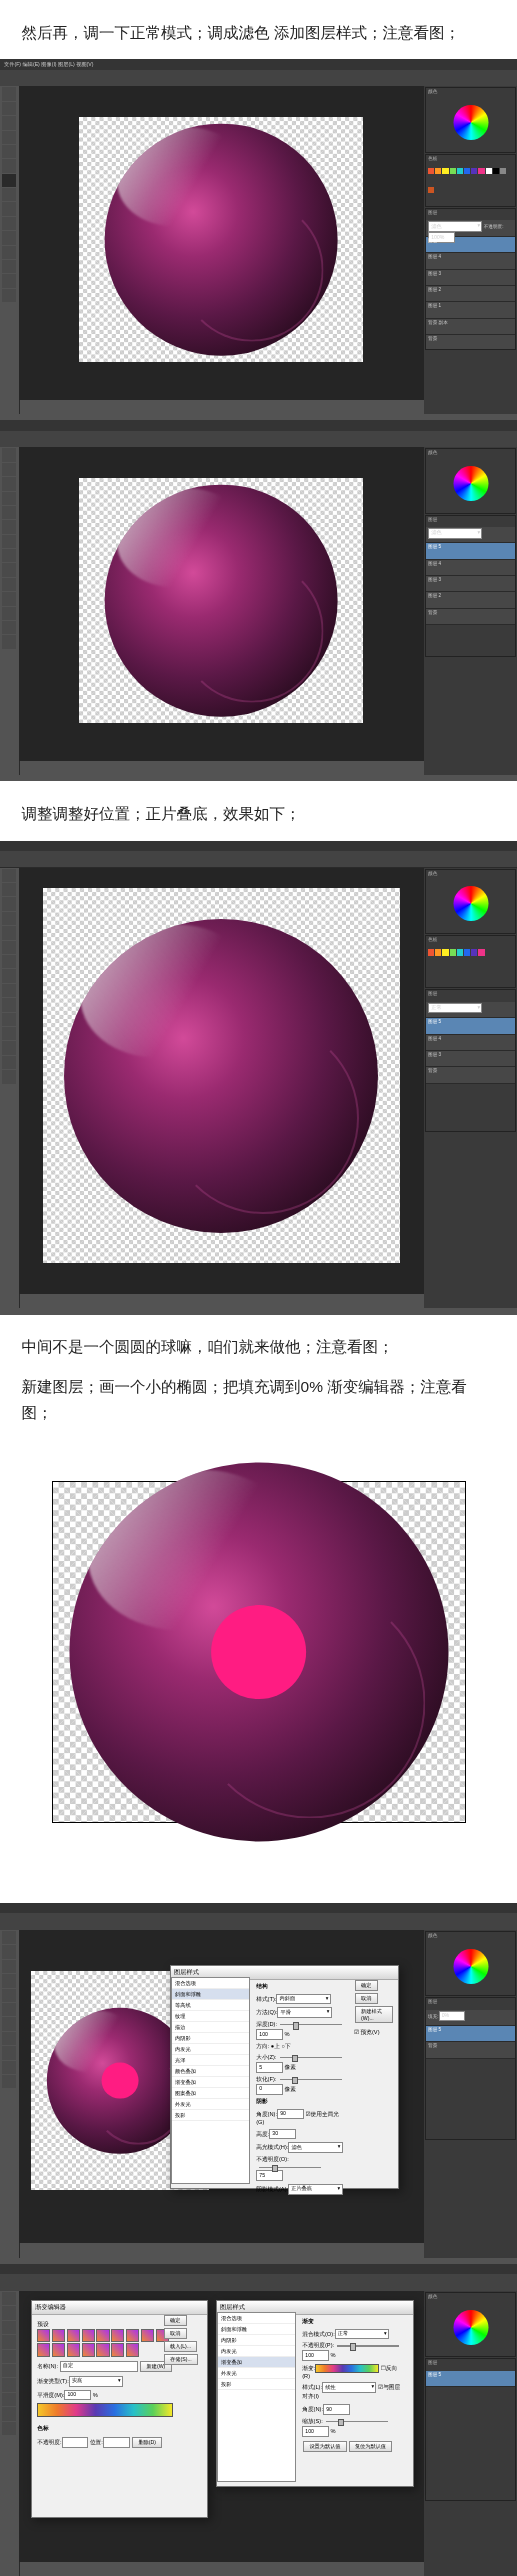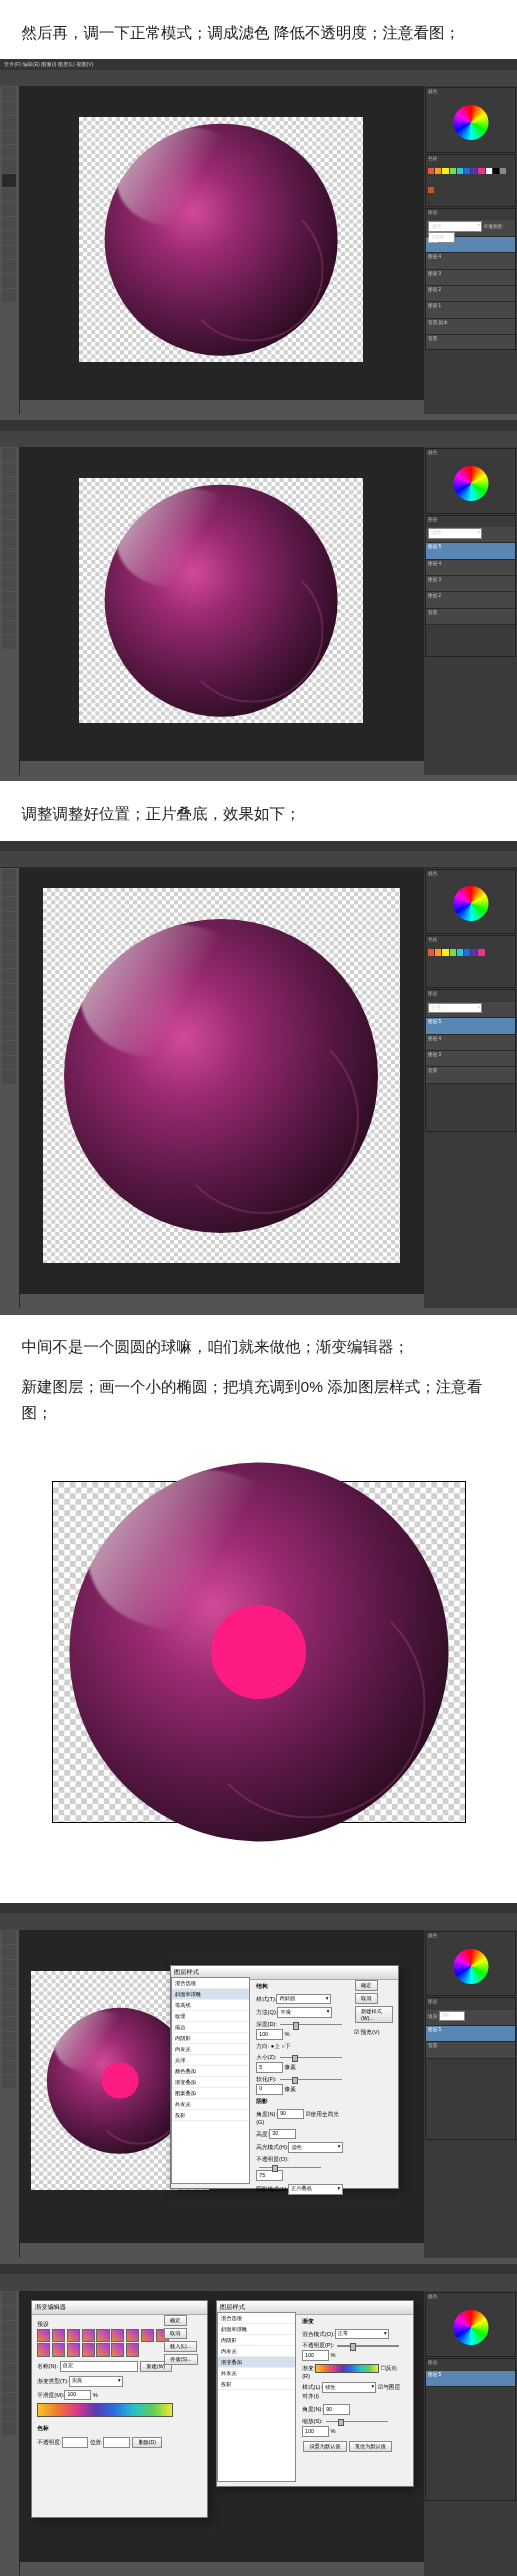--- a/index.html
+++ b/index.html
@@ -47,21 +47,21 @@
   .layers .lrow{height:13.4px;background:#474747;border-bottom:0.5px solid #2a2a2a;font-size:4.6px;color:#d0d0d0;padding:1px 2.1px}
   .layers .lrow.sel{background:#5a86b4;color:#fff}
   .swatchpanel{height:36px;padding:2.1px;display:flex;flex-wrap:wrap;gap:1px}
   .swatchpanel span{width:6.2px;height:6.2px}
   .colorwheelP{height:52px;position:relative}
   .colorwheelP::before{content:"";position:absolute;width:35px;height:35px;border-radius:50%;top:5.2px;left:50%;transform:translateX(-50%);background:conic-gradient(red,yellow,lime,cyan,blue,magenta,red)}
 </style>
 </head>
 <body>
 
-<div class="txt">然后再，调一下正常模式；调成滤色   降低不透明度；注意看图；</div>
+<div class="txt">然后再，调一下正常模式；调成滤色   添加图层样式；注意看图；</div>
 
 <div class="ps h1 narrow">
   <div class="menubar"><span>文件(F)</span>&nbsp;<span>编辑(E)</span>&nbsp;<span>图像(I)</span>&nbsp;<span>图层(L)</span>&nbsp;<span>视图(V)</span></div>
   <div class="toolbar"></div>
   <div class="tools">
       <div></div>
       <div></div>
       <div></div>
       <div></div>
       <div></div>
@@ -213,22 +213,22 @@
         <div class="lrow"><span class="fakeselect">正常</span></div>
         <div class="lrow sel">图层 5</div>
         <div class="lrow">图层 4</div>
         <div class="lrow">图层 3</div>
         <div class="lrow">背景</div>
       </div>
     </div>
   </div>
 </div>
 
-<div class="txt">中间不是一个圆圆的球嘛，咱们就来做他；渐变编辑器；</div>
-<div class="txt" style="padding-top:0">新建图层；画一个小的椭圆；把填充调到0%   添加图层样式；注意看图；</div>
+<div class="txt">中间不是一个圆圆的球嘛，咱们就来做他；注意看图；</div>
+<div class="txt" style="padding-top:0">新建图层；画一个小的椭圆；把填充调到0%   渐变编辑器；注意看图；</div>
 
 <div class="ps h4 nopanels" style="background:#fff">
   <div class="canvas2">
     <div class="lens lensA" style="width:92%">
       <div class="pinkdot"></div>
     </div>
   </div>
 </div>
 
 <div class="ps h5 narrow">

